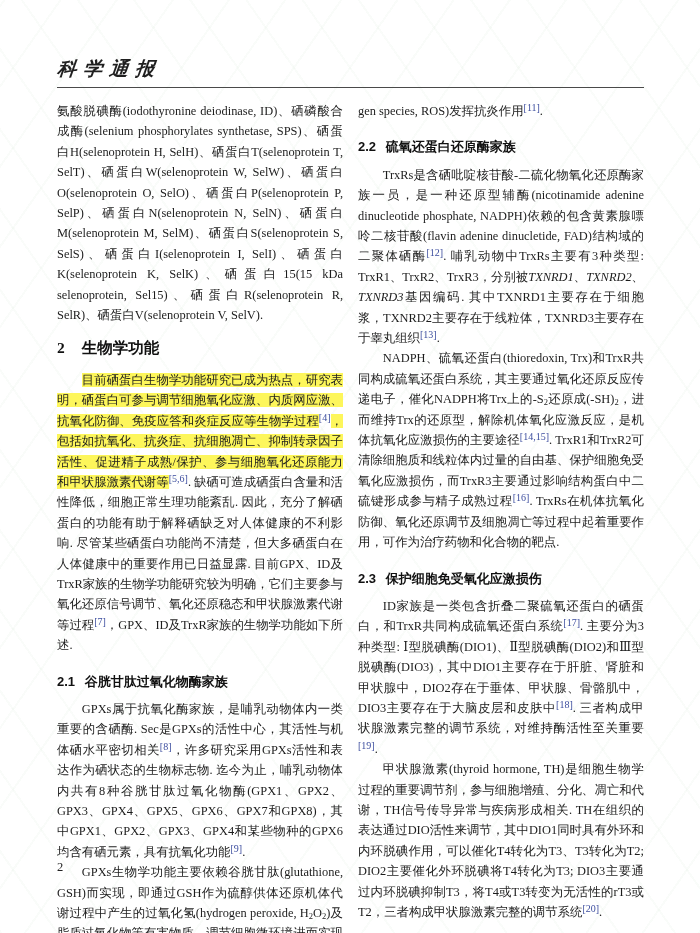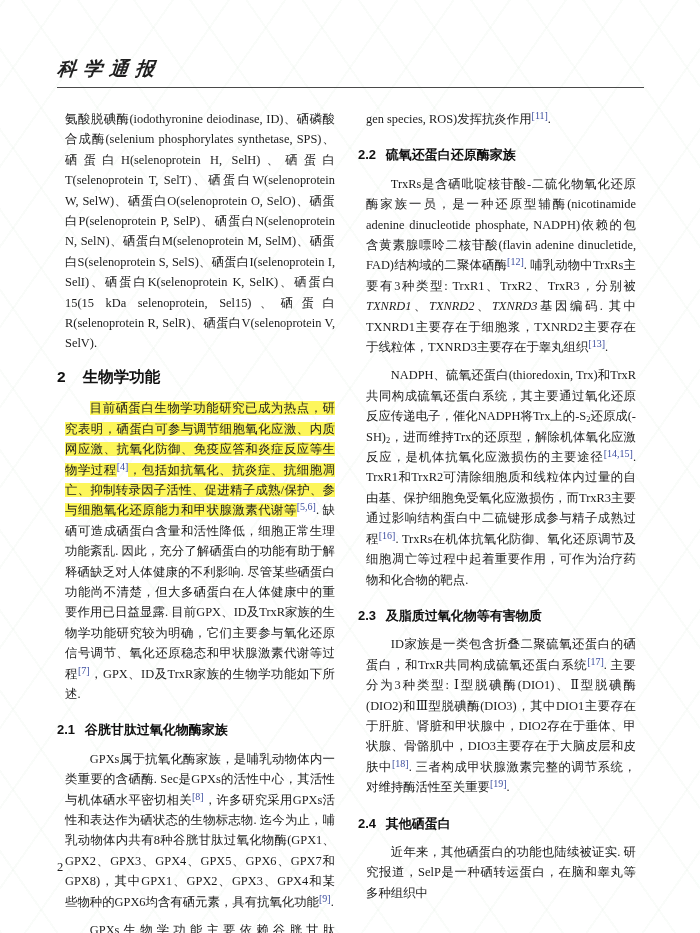--- a/index.html
+++ b/index.html
@@ -11,23 +11,23 @@
             repeating-linear-gradient(55deg,  rgba(150,195,150,0.05) 0 2px, transparent 2px 46px),
             repeating-linear-gradient(-55deg, rgba(150,195,150,0.05) 0 2px, transparent 2px 46px),
             #ffffff; }
   .masthead { position: relative; }
   .journal-logo { display: inline-block; font-family: "DejaVu Serif", serif;
           font-style: italic; font-weight: bold; font-size: 19px; letter-spacing: 7px;
           color: #1f1f1f; transform: skewX(-6deg); padding-bottom: 5px; }
   .rule { border: none; border-top: 1.6px solid #4a4a4a; margin: 0 0 13px 0; width: 100%; }
   .columns { display: flex; gap: 15px; }
   .col { width: 286px; font-size: 12.4px; line-height: 1.645; text-align: justify; }
-  p.para { margin: 8px; }
+  p.para { margin: 0; }
   p.para.indent { text-indent: 2em; }
-  .sec-h1 { font-family: Liberation Sans, sans-serif; font-weight: bold;
+  .sec-h1 { font-family: Liberation Serif, serif; font-weight: bold;
             font-size: 15.5px; color: #111; margin: 10px 0 9px 0; text-align: left; }
   .sec-h1 .sec-num { margin-right: 1.1em; }
   .sec-h2 { font-family: "Liberation Sans", "DejaVu Sans", sans-serif; font-weight: bold;
             font-size: 13px; color: #111; margin: 15px 0 7px 0; text-align: left; }
   .sec-h2 .sec-num { margin-right: 0.75em; }
   .s-hl  { background: var(--hl, #fdf65b); }
   .s-sup { color: var(--ref, #3c4d9e); font-size: 10px; vertical-align: 4px; line-height: 0; }
   .s-sub { font-size: 8.5px; vertical-align: -2px; line-height: 0; }
   .s-i   { font-style: italic; }
   .footer { position: absolute; left: 57px; top: 860px; font-size: 12.5px; color: #222; }
@@ -47,20 +47,21 @@
         <p class="para indent"><span class="s-hl">目前硒蛋白生物学功能研究已成为热点，研究表明，硒蛋白可参与调节细胞氧化应激、内质网应激、抗氧化防御、免疫应答和炎症反应等生物学过程</span><span class="s-sup">[4]</span><span class="s-hl">，包括如抗氧化、抗炎症、抗细胞凋亡、抑制转录因子活性、促进精子成熟/保护、参与细胞氧化还原能力和甲状腺激素代谢等</span><span class="s-sup">[5,6]</span><span>. 缺硒可造成硒蛋白含量和活性降低，细胞正常生理功能紊乱. 因此，充分了解硒蛋白的功能有助于解释硒缺乏对人体健康的不利影响. 尽管某些硒蛋白功能尚不清楚，但大多硒蛋白在人体健康中的重要作用已日益显露. 目前GPX、ID及TrxR家族的生物学功能研究较为明确，它们主要参与氧化还原信号调节、氧化还原稳态和甲状腺激素代谢等过程</span><span class="s-sup">[7]</span><span>，GPX、ID及TrxR家族的生物学功能如下所述.</span></p>
         <div class="sec-h2"><span class="sec-num">2.1</span><span>谷胱甘肽过氧化物酶家族</span></div>
         <p class="para indent"><span>GPXs属于抗氧化酶家族，是哺乳动物体内一类重要的含硒酶. Sec是GPXs的活性中心，其活性与机体硒水平密切相关</span><span class="s-sup">[8]</span><span>，许多研究采用GPXs活性和表达作为硒状态的生物标志物. 迄今为止，哺乳动物体内共有8种谷胱甘肽过氧化物酶(GPX1、GPX2、GPX3、GPX4、GPX5、GPX6、GPX7和GPX8)，其中GPX1、GPX2、GPX3、GPX4和某些物种的GPX6均含有硒元素，具有抗氧化功能</span><span class="s-sup">[9]</span><span>.</span></p>
         <p class="para indent"><span>GPXs生物学功能主要依赖谷胱甘肽(glutathione, GSH)而实现，即通过GSH作为硫醇供体还原机体代谢过程中产生的过氧化氢(hydrogen peroxide, H</span><span class="s-sub">2</span><span>O</span><span class="s-sub">2</span><span>)及脂质过氧化物等有害物质，调节细胞微环境进而实现机体解毒作用，维持细胞的结构完整性及正常功能</span></p>
       </div>
     <div class="col" id="right-col">
         <p class="para"><span>gen species, ROS)发挥抗炎作用</span><span class="s-sup">[11]</span><span>.</span></p>
         <div class="sec-h2"><span class="sec-num">2.2</span><span>硫氧还蛋白还原酶家族</span></div>
         <p class="para indent"><span>TrxRs是含硒吡啶核苷酸-二硫化物氧化还原酶家族一员，是一种还原型辅酶(nicotinamide adenine dinucleotide phosphate, NADPH)依赖的包含黄素腺嘌呤二核苷酸(flavin adenine dinucletide, FAD)结构域的二聚体硒酶</span><span class="s-sup">[12]</span><span>. 哺乳动物中TrxRs主要有3种类型: TrxR1、TrxR2、TrxR3，分别被</span><span class="s-i">TXNRD1</span><span>、</span><span class="s-i">TXNRD2</span><span>、</span><span class="s-i">TXNRD3</span><span>基因编码. 其中TXNRD1主要存在于细胞浆，TXNRD2主要存在于线粒体，TXNRD3主要存在于睾丸组织</span><span class="s-sup">[13]</span><span>.</span></p>
         <p class="para indent"><span>NADPH、硫氧还蛋白(thioredoxin, Trx)和TrxR共同构成硫氧还蛋白系统，其主要通过氧化还原反应传递电子，催化NADPH将Trx上的-S</span><span class="s-sub">2</span><span>还原成(-SH)</span><span class="s-sub">2</span><span>，进而维持Trx的还原型，解除机体氧化应激反应，是机体抗氧化应激损伤的主要途径</span><span class="s-sup">[14,15]</span><span>. TrxR1和TrxR2可清除细胞质和线粒体内过量的自由基、保护细胞免受氧化应激损伤，而TrxR3主要通过影响结构蛋白中二硫键形成参与精子成熟过程</span><span class="s-sup">[16]</span><span>. TrxRs在机体抗氧化防御、氧化还原调节及细胞凋亡等过程中起着重要作用，可作为治疗药物和化合物的靶点.</span></p>
-        <div class="sec-h2"><span class="sec-num">2.3</span><span>及脂质过氧化物等有害物质</span></div>
+        <div class="sec-h2"><span class="sec-num">2.3</span><span>保护细胞免受氧化应激损伤</span></div>
         <p class="para indent"><span>ID家族是一类包含折叠二聚硫氧还蛋白的硒蛋白，和TrxR共同构成硫氧还蛋白系统</span><span class="s-sup">[17]</span><span>. 主要分为3种类型: Ⅰ型脱碘酶(DIO1)、Ⅱ型脱碘酶(DIO2)和Ⅲ型脱碘酶(DIO3)，其中DIO1主要存在于肝脏、肾脏和甲状腺中，DIO2存在于垂体、甲状腺、骨骼肌中，DIO3主要存在于大脑皮层和皮肤中</span><span class="s-sup">[18]</span><span>. 三者构成甲状腺激素完整的调节系统，对维持酶活性至关重要</span><span class="s-sup">[19]</span><span>.</span></p>
+        <p class="para indent"><span>甲状腺激素(thyroid hormone, TH)是细胞生物学过程的重要调节剂，参与细胞增殖、分化、凋亡和代谢，TH信号传导异常与疾病形成相关. TH在组织的表达通过DIO活性来调节，其中DIO1同时具有外环和内环脱碘作用，可以催化T4转化为T3、T3转化为T2; DIO2主要催化外环脱碘将T4转化为T3; DIO3主要通过内环脱碘抑制T3，将T4或T3转变为无活性的rT3或T2，三者构成甲状腺激素完整的调节系统</span><span class="s-sup">[20]</span><span>.</span></p>
         <div class="sec-h2"><span class="sec-num">2.4</span><span>其他硒蛋白</span></div>
         <p class="para indent"><span>近年来，其他硒蛋白的功能也陆续被证实. 研究报道，SelP是一种硒转运蛋白，在脑和睾丸等多种组织中</span></p>
       </div>
   </div>
   <div class="footer">2</div>
 </div>
 
 </body></html>

